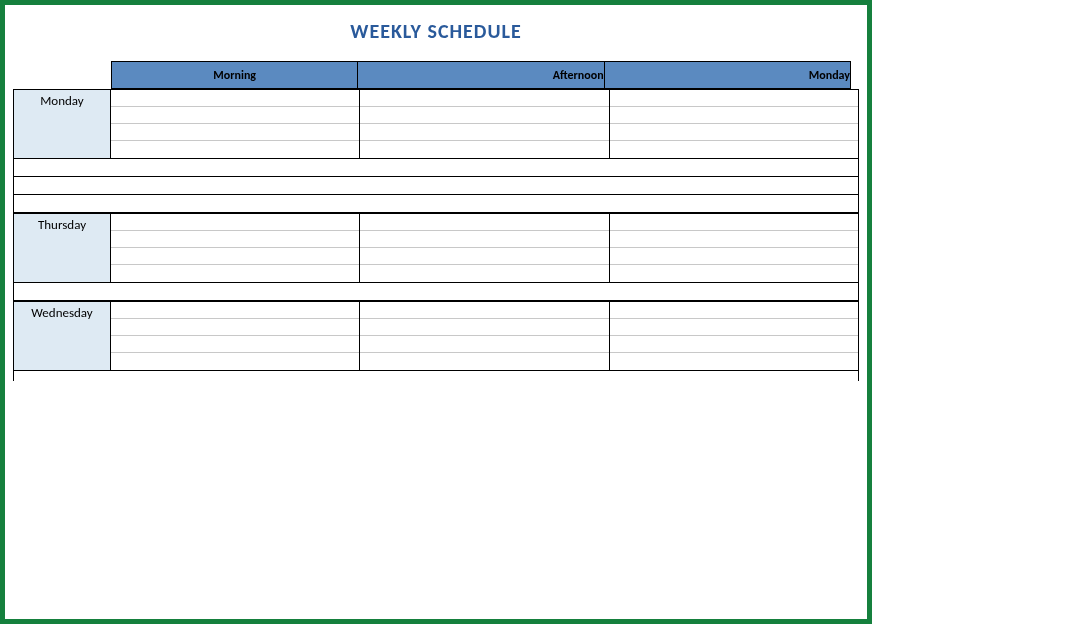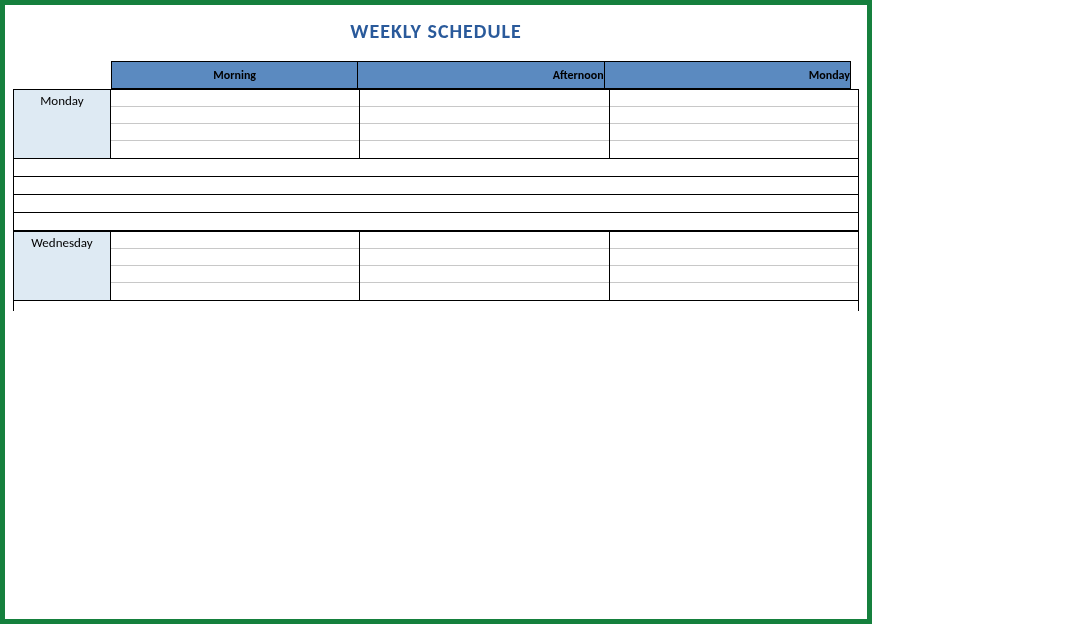--- a/index.html
+++ b/index.html
@@ -110,20 +110,43 @@
             <div class="day-row"></div>
             <div class="day-row"></div>
             <div class="day-row"></div>
             <div class="day-row"></div>
           </div>
         </div>
       </div>
       <div class="spacer"></div>
       <div class="spacer"></div>
       <div class="spacer"></div>
+      <div class="day-block">
+        <div class="day-label">Thursday</div>
+        <div class="day-grid">
+          <div class="day-col">
+            <div class="day-row"></div>
+            <div class="day-row"></div>
+            <div class="day-row"></div>
+            <div class="day-row"></div>
+          </div>
+          <div class="day-col">
+            <div class="day-row"></div>
+            <div class="day-row"></div>
+            <div class="day-row"></div>
+            <div class="day-row"></div>
+          </div>
+          <div class="day-col">
+            <div class="day-row"></div>
+            <div class="day-row"></div>
+            <div class="day-row"></div>
+            <div class="day-row"></div>
+          </div>
+        </div>
+      </div>
       <div class="spacer"></div>
       <div class="day-block">
         <div class="day-label">Wednesday</div>
         <div class="day-grid">
           <div class="day-col">
             <div class="day-row"></div>
             <div class="day-row"></div>
             <div class="day-row"></div>
             <div class="day-row"></div>
           </div>

